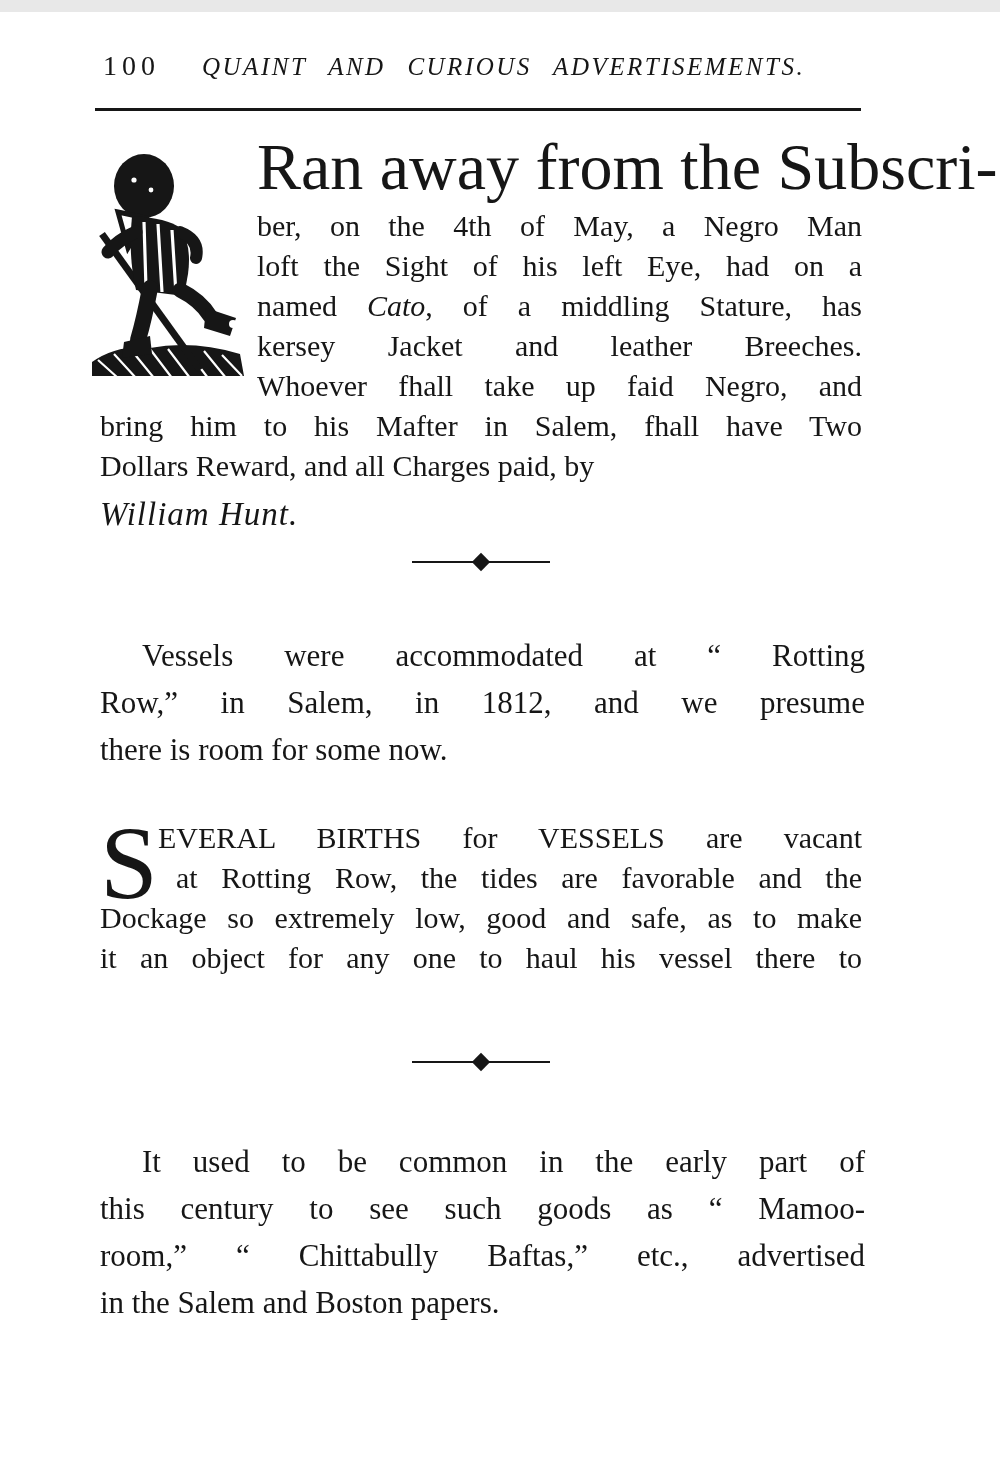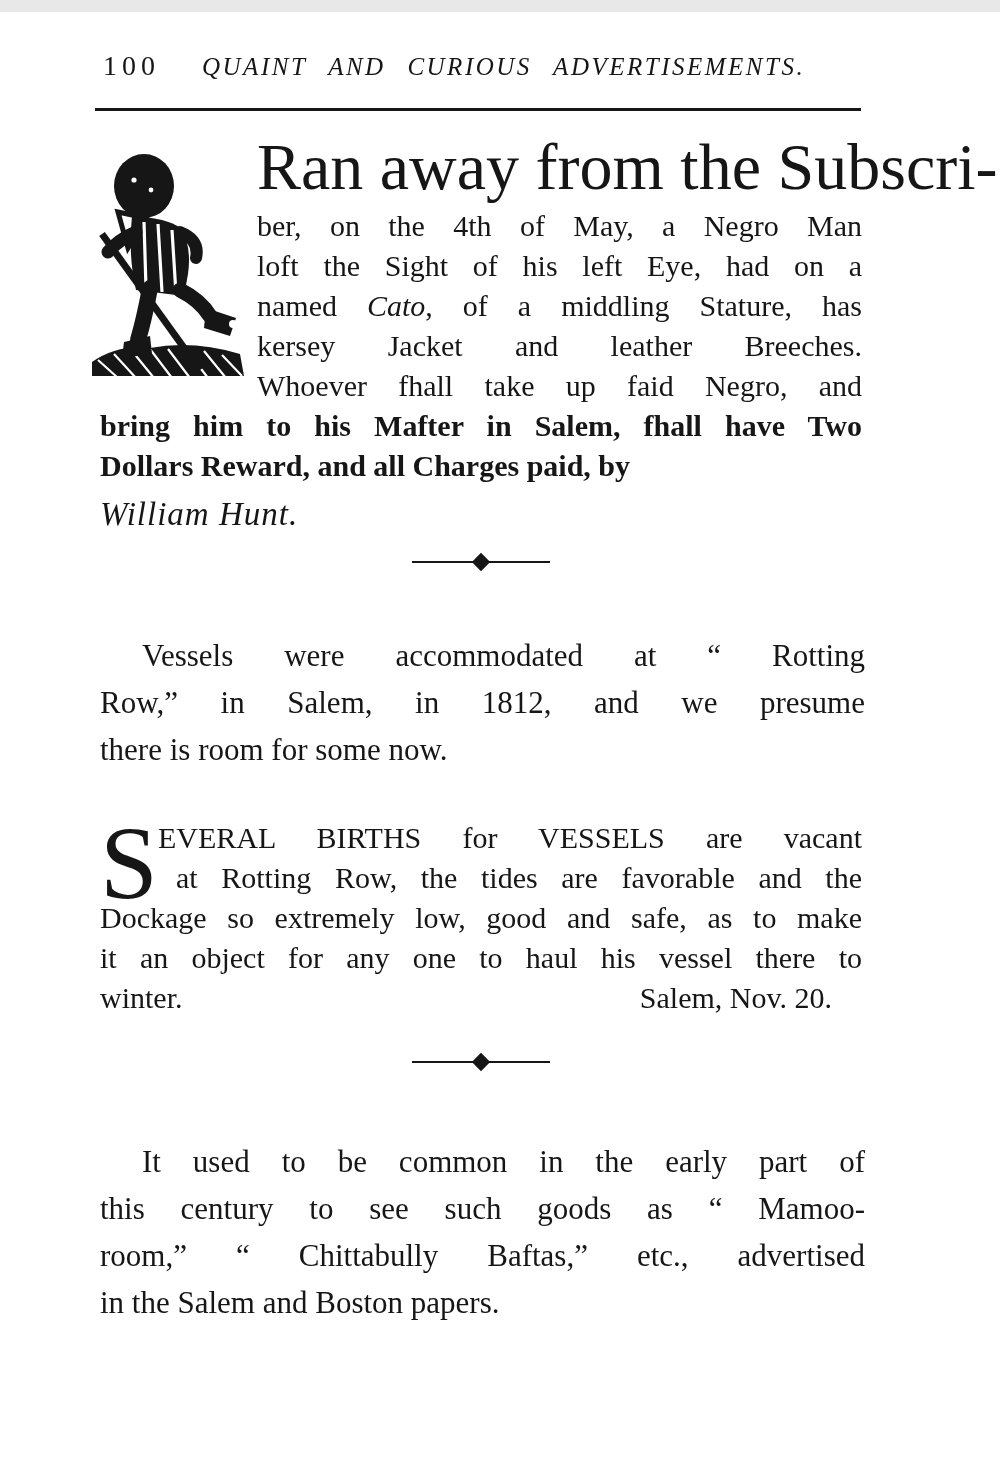--- a/index.html
+++ b/index.html
@@ -34,21 +34,21 @@
   .woodcut{position:absolute; left:-12px; top:10px; width:164px; height:234px;}
   .ad1-heading{
     margin-left:157px; width:605px;
     font-size:66px; line-height:58px;
     text-align:justify; text-align-last:justify; white-space:nowrap;
   }
   .jline{ text-align:justify; text-align-last:justify; }
   .lline{ text-align:left; text-align-last:left; }
   .ad1-wrapped{ margin-left:157px; width:605px; margin-top:10px; }
   .body-line{ font-size:30px; line-height:40px; }
-  .ad1-full{ width:762px;font-weight:bold; }
+  .ad1-full{ width:762px; }
   .italic{ font-style:italic; }
   .signature{
     width:770px; font-style:italic;
     font-size:33px; line-height:40px; margin-top:8px;
     letter-spacing:1px;
   }
   
   .divider{
     position:absolute; left:100px; width:762px; height:20px;
     display:flex; justify-content:center; align-items:center;
@@ -149,24 +149,20 @@
     <div class="pline jline">Row,” in Salem, in 1812, and we presume</div>
     <div class="pline lline">there is room for some now.</div>
   </div>
 
   <div class="ad2">
     <div class="dropcap">S</div>
     <div class="aline jline pad1">EVERAL BIRTHS for VESSELS are vacant</div>
     <div class="aline jline pad2">at Rotting Row, the tides are favorable and the</div>
     <div class="aline jline">Dockage so extremely low, good and safe, as to make</div>
     <div class="aline jline">it an object for any one to haul his vessel there to</div>
-    <div class="aline split-line">
-      <span>winter.</span>
-      <span class="split-right">Salem, Nov. 20.</span>
-    </div>
   </div>
 
   <div class="divider" style="top:1040px;">
     <div class="divider-inner">
       <div class="divider-diamond"></div>
     </div>
   </div>
 
   <div class="para" style="top:1126px;">
     <div class="pline jline indent">It used to be common in the early part of</div>

